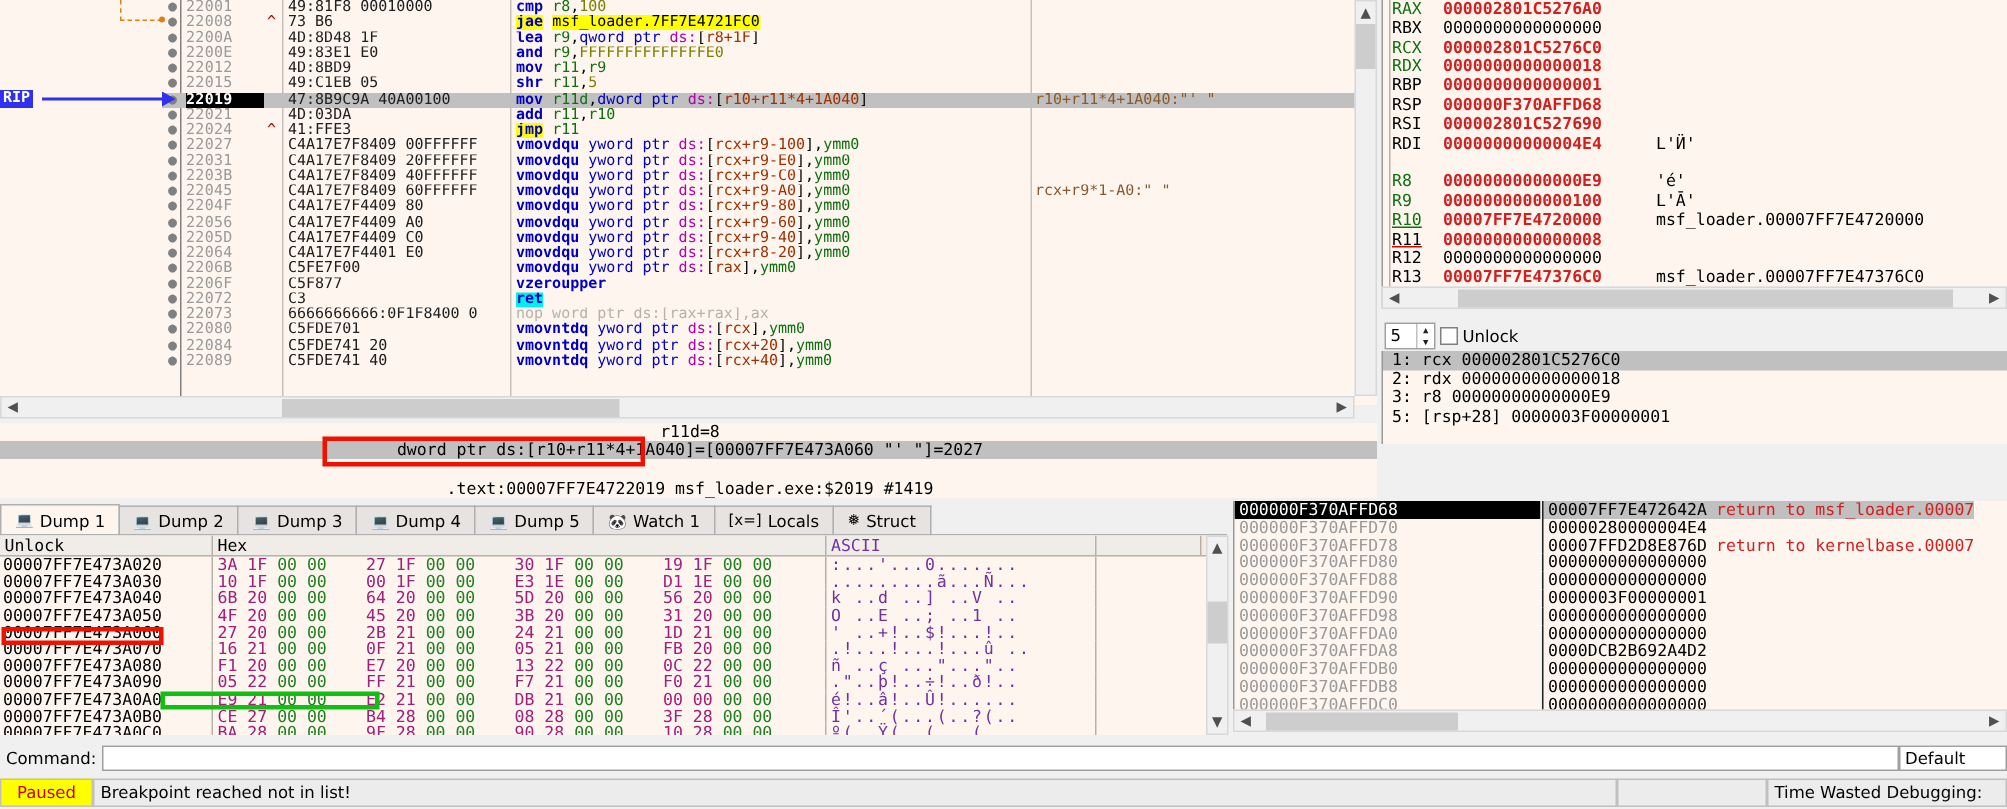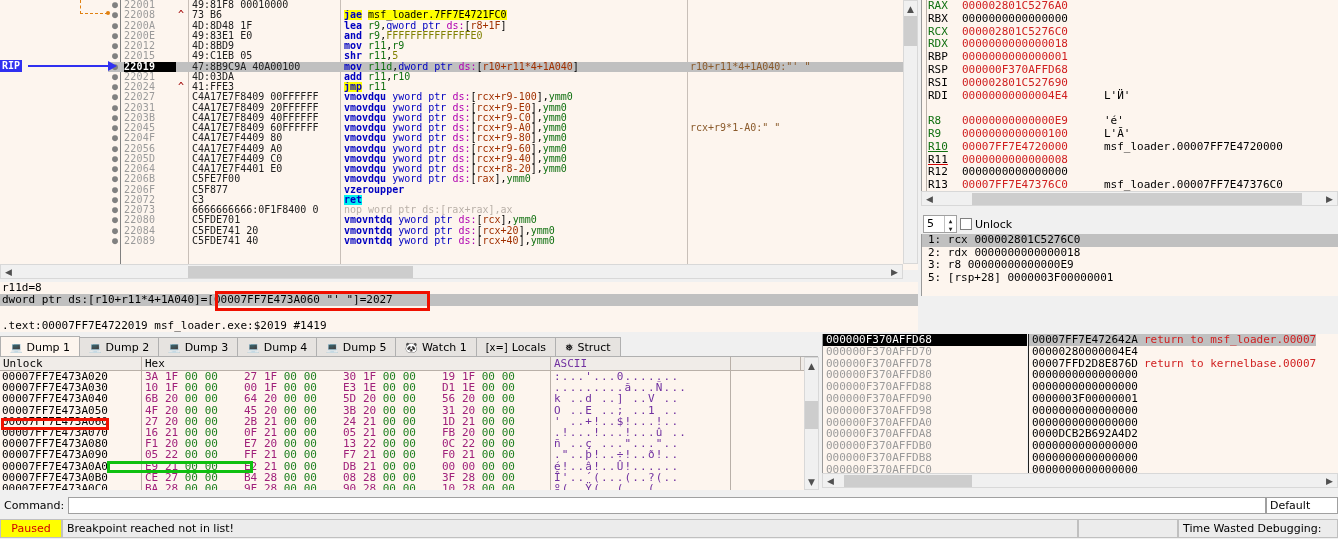--- a/index.html
+++ b/index.html
@@ -90,21 +90,21 @@
   .vscroll .thumb { width:13px; background:#cdcdcd; }
 
   
   #regs { left: 921px; top: 0; width: 417px; height: 205px; background:#fdf5ee;
           border-left:1px solid #9a9a9a; }
   .reg-row { height:12.8px; line-height:12.8px; white-space:nowrap; font-size:11px;
              font-family:"DejaVu Sans Mono", monospace; }
   .reg-name { display:inline-block; width:40px; padding-left:6px; color:#000; }
   .reg-name.changed { color:#107010; }
   .reg-val { display:inline-block; width:142px; color:#000; }
-  .reg-val.mod { color:#d02020; }
+  .reg-val.mod { color:#d02020;font-weight:bold; }
   .reg-extra { display:inline-block; color:#000; }
   #regs .regpanel-border { position:absolute; left:4px; top:0; bottom:0; width:1px; background:#b9b0a8;}
 
   
   #ccrow { position:absolute; left:921px; top:214px; width:417px; height:20px;
            display:flex; align-items:center; gap:3px; padding-left:2px; }
   .combo {
     position:relative; width:320px; height:18px; background:#fff; border:1px solid #a0a0a0;
     font-family:"DejaVu Sans", sans-serif; font-size:11px; line-height:16px; padding-left:4px;
     color:#000;
@@ -121,21 +121,21 @@
   .chk { width:12px;height:12px;border:1px solid #808080;background:#fff; }
 
   
   #args { left:921px; top:234px; width:417px; height:62px; background:#fdf5ee;
           border-left:1px solid #9a9a9a;}
   .arg-row { height:12.5px; line-height:12.5px; font-size:11px; white-space:nowrap;
              padding-left:6px; font-family:"DejaVu Sans Mono", monospace;}
   .arg-row.sel { background:#c0c0c0; }
 
   
-  #infobar { position:absolute; left:0; top:282px; width:918px; height:50px; background:#fdf5ee; }
+  #infobar { position:absolute; left:0; top:282px; width:918px; height:50px; background:#fdf5ee;text-align:center; }
   .info-line { height:12px; line-height:12px; font-size:11px; white-space:nowrap; padding-left:2px;
                font-family:"DejaVu Sans Mono", monospace; }
   .info-line.hl { background:#c0c0c0; }
   .redbox {
     position:absolute; left:215px; top:291px; width:215px; height:20px;
     border:3px solid #f01000; background:transparent; pointer-events:none;
   }
 
   
   #dumptabs { position:absolute; left:0; top:336px; width:818px; height:21px; }
@@ -211,20 +211,21 @@
     <div class="dis-vline"></div>
     <div class="dis-vline2"></div>
     <div class="dis-vline3"></div>
     <div class="dis-vline4"></div>
     <div class="dis-rows" id="dis-rows">
         <div class="dis-row">
           <span class="c-bp">●</span>
           <span class="c-addr">22001</span>
           <span class="c-arrow"></span>
           <span class="c-bytes">49:81F8 00010000</span>
+          <span class="c-mnem"><span class="m-kw">cmp</span> <span class="m-reg">r8</span>,<span class="m-num">100</span></span>
           <span class="c-cmt"></span>
         </div>
         <div class="dis-row">
           <span class="c-bp">●</span>
           <span class="c-addr">22008</span>
           <span class="c-arrow">^</span>
           <span class="c-bytes">73 B6</span>
           <span class="c-mnem"><span class="m-jmp">jae</span> <span class="m-sym">msf_loader.7FF7E4721FC0</span></span>
           <span class="c-cmt"></span>
         </div>

